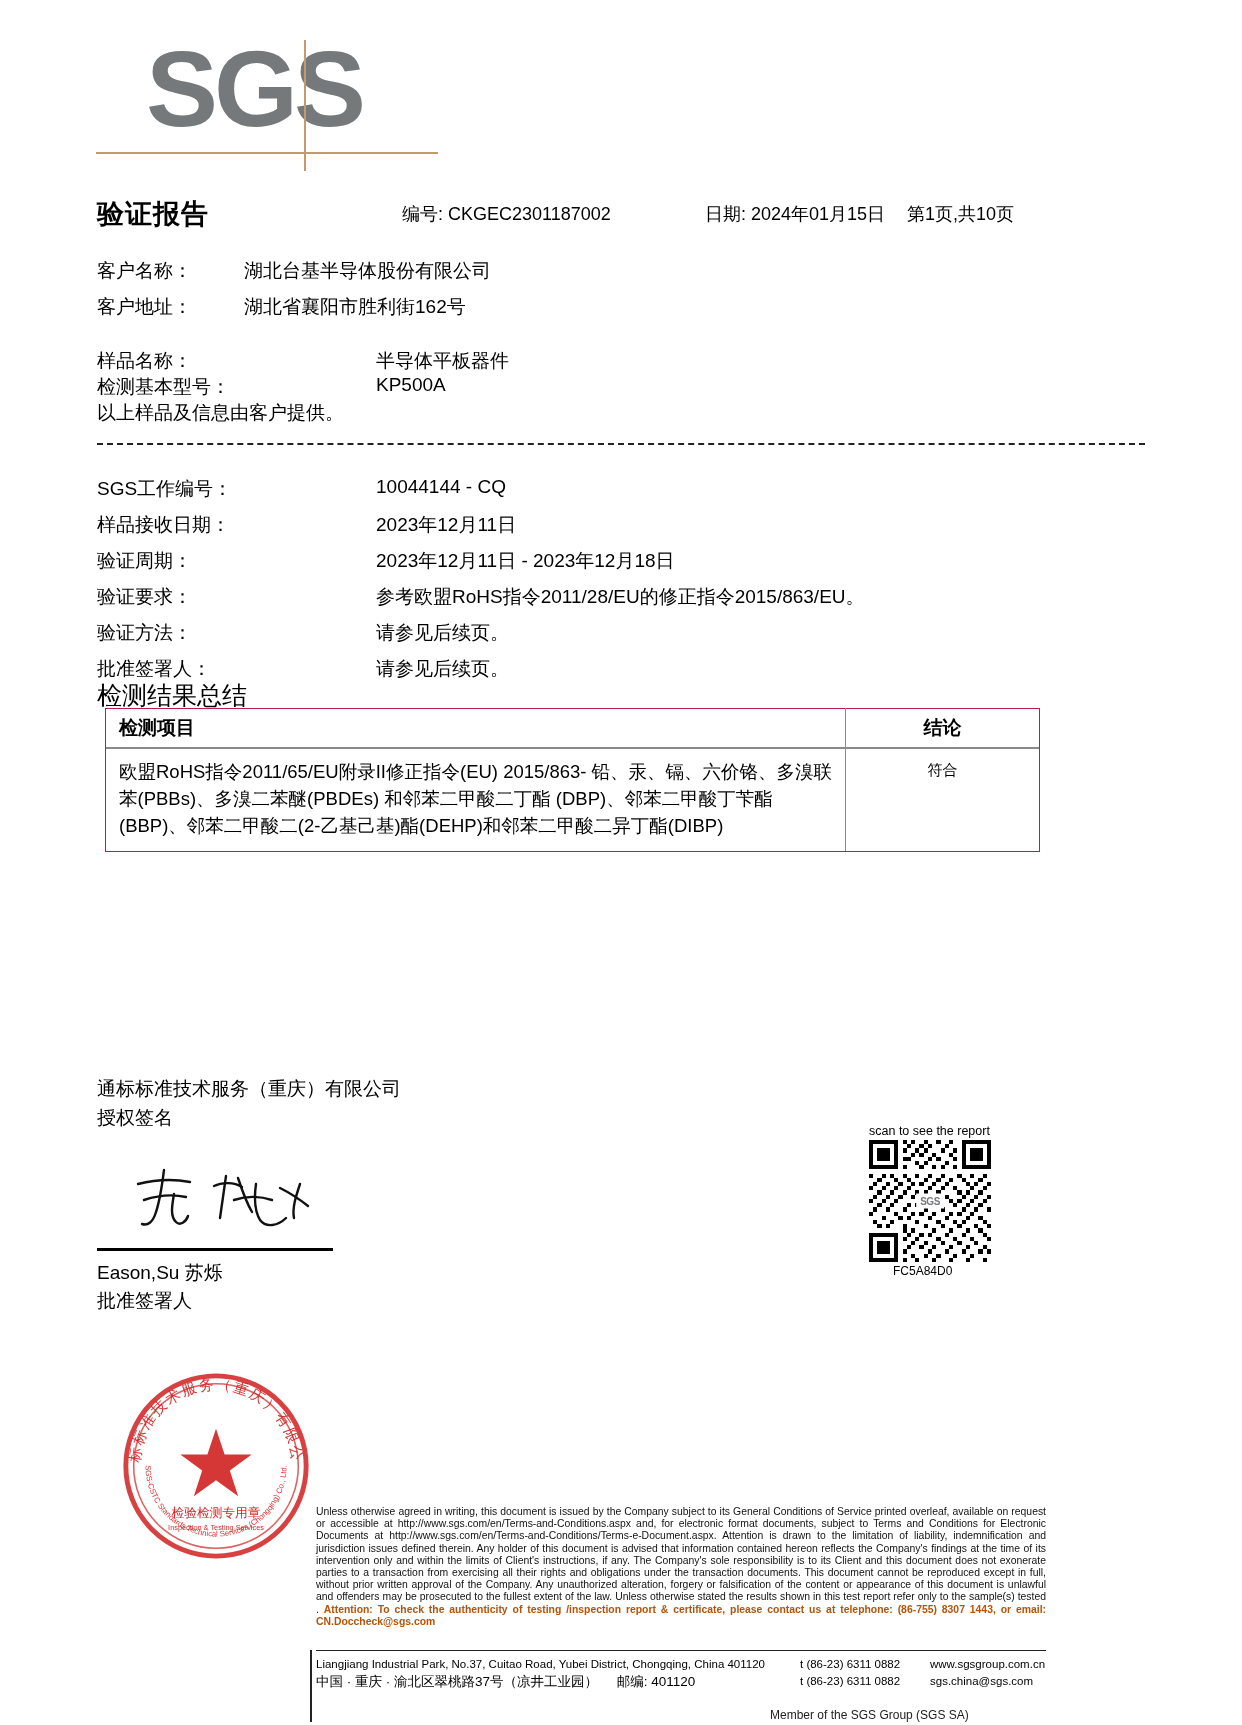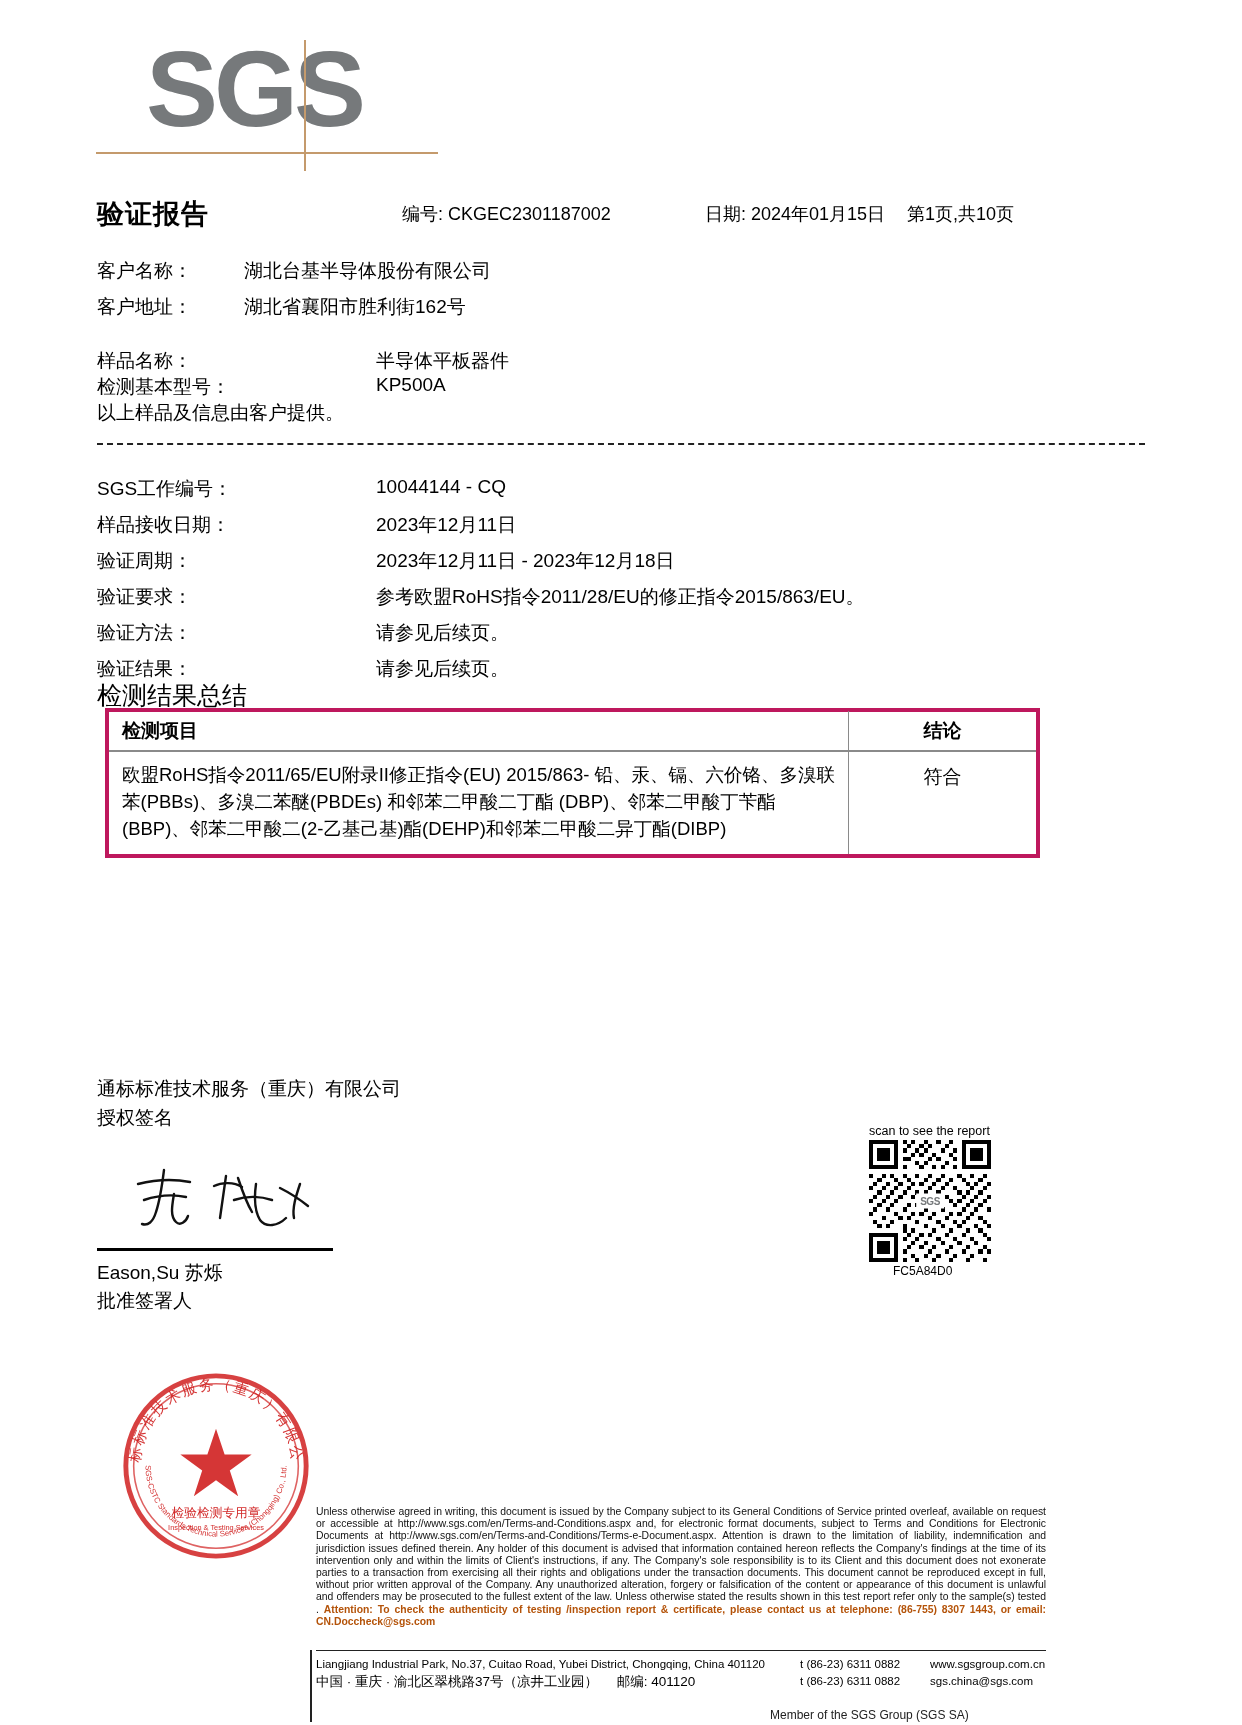--- a/index.html
+++ b/index.html
@@ -48,31 +48,31 @@
     border-top:2px dashed #222;
   }
 
   .blk3 { position:absolute; left:97px; top:460px; width:1010px;margin-top:16px; }
   .blk3 .r { position:relative; height:36px; font-size:19px; }
   .blk3 .r .lbl { position:absolute; left:0; }
   .blk3 .r .val { position:absolute; left:279px; }
 
   
   .sum-title { position:absolute; left:97px; top:679px; font-size:25px; }
-  .tbl { position:absolute; left:105px; top:708px; width:935px; border:4px solid #be185d; }
+  .tbl { position:absolute; left:105px; top:708px; width:935px; border:1px solid #be185d; }
   .tbl .thead {
     display:flex; border-bottom:2px solid #8a8a8a; height:40px; align-items:center;
   }
   .tbl .th1 { width:739px; padding-left:13px; font-size:19px; font-weight:700; }
   .tbl .thsep { width:1px; background:#8a8a8a; height:40px; }
   .tbl .th2 { flex:1; text-align:center; font-size:19px; font-weight:700; }
   .tbl .tbody { display:flex; min-height:100px; }
   .tbl .td1 { width:739px; padding:9px 10px 12px 13px; font-size:18.5px; line-height:27px; }
   .tbl .tdsep { width:1px; background:#8a8a8a; }
-  .tbl .td2 { flex:1; text-align:center; font-size:19px; padding-top:12px; }
+  .tbl .td2 { flex:1; text-align:center; font-size:15px; padding-top:12px; }
 
   
   .sig-company { position:absolute; left:97px; top:1076px; font-size:19px; }
   .sig-auth { position:absolute; left:97px; top:1105px; font-size:19px; }
   .sig-line { position:absolute; left:97px; top:1248px; width:236px; height:3px; background:#000; }
   .sig-name { position:absolute; left:97px; top:1260px; font-size:19px;text-align:right; }
   .sig-role { position:absolute; left:97px; top:1288px; font-size:19px; }
   .sig-img { position:absolute; left:130px; top:1160px; width:200px; height:80px; }
 
   
@@ -164,21 +164,21 @@
     </div>
     <div class="r">
       <span class="lbl">验证要求：</span>
       <span class="val">参考欧盟RoHS指令2011/28/EU的修正指令2015/863/EU。</span>
     </div>
     <div class="r">
       <span class="lbl">验证方法：</span>
       <span class="val">请参见后续页。</span>
     </div>
     <div class="r">
-      <span class="lbl">验证结果：</span>
+      <span class="lbl">批准签署人：</span>
       <span class="val">请参见后续页。</span>
     </div>
   </div>
 
   <div class="sum-title">检测结果总结</div>
   <div class="tbl">
     <div class="thead">
       <div class="th1">检测项目</div>
       <div class="thsep"></div>
       <div class="th2">结论</div>

